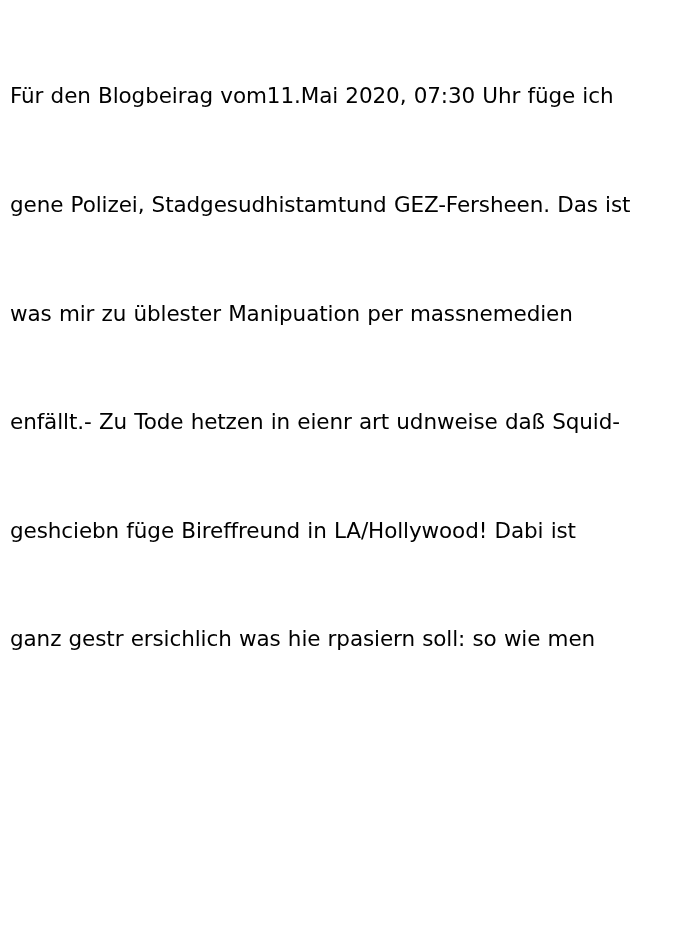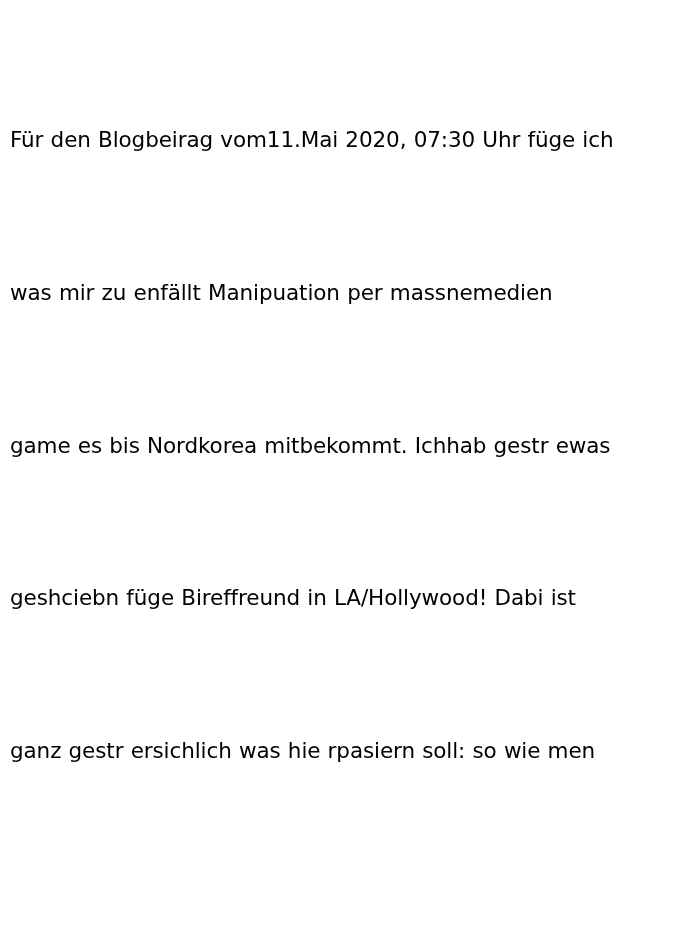--- a/index.html
+++ b/index.html
@@ -25,31 +25,31 @@
     font-family: "DejaVu Sans", sans-serif;
     font-size: 21.5px;
     line-height: 36.2px;
     letter-spacing: -0.1px;
     white-space: pre-wrap;
     word-spacing: 0.5px;
   }
   .line {
     display: block;
     white-space: pre;
-    margin-top: 44px;
   }
 </style>
 </head>
 <body>
 
 <div class="page">
   <div class="doc-text">
     <span class="line">Für den Blogbeirag vom11.Mai 2020, 07:30 Uhr füge ich</span>
-    <span class="line">was mir zu enfällt Manipuation per massnemedien</span>
-    <span class="line">game es bis Nordkorea mitbekommt. Ichhab gestr ewas</span>
+    <span class="line">gene Polizei, Stadgesudhistamtund GEZ-Fersheen. Das ist</span>
+    <span class="line">was mir zu üblester Manipuation per massnemedien</span>
+    <span class="line">enfällt.- Zu Tode hetzen in eienr art udnweise daß Squid-</span>
     <span class="line">geshciebn füge Bireffreund in LA/Hollywood! Dabi ist</span>
     <span class="line">ganz gestr ersichlich was hie rpasiern soll: so wie men</span>
     
     
     
     
     
     
     
     

